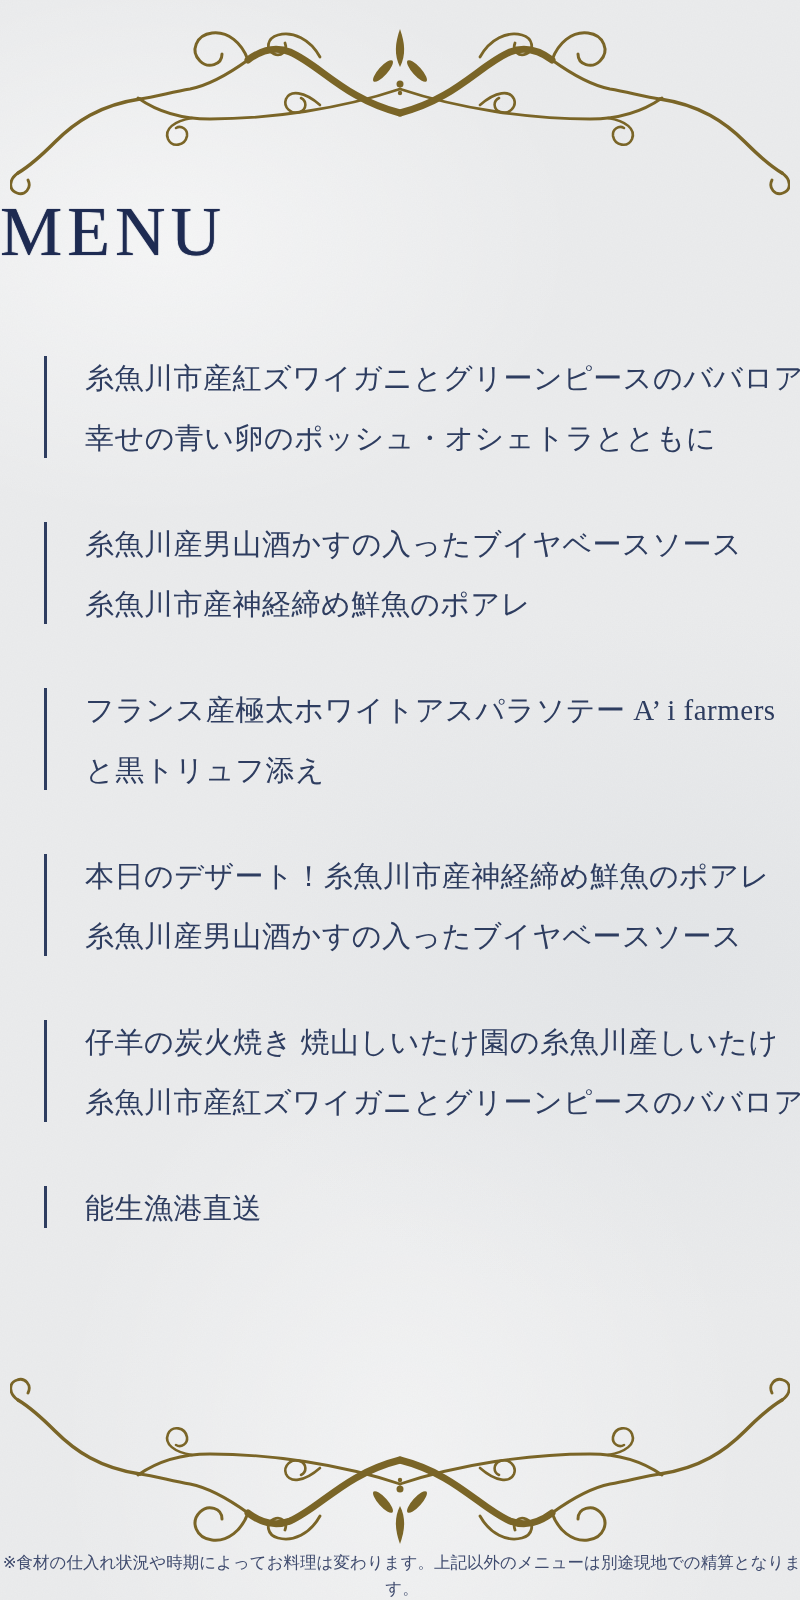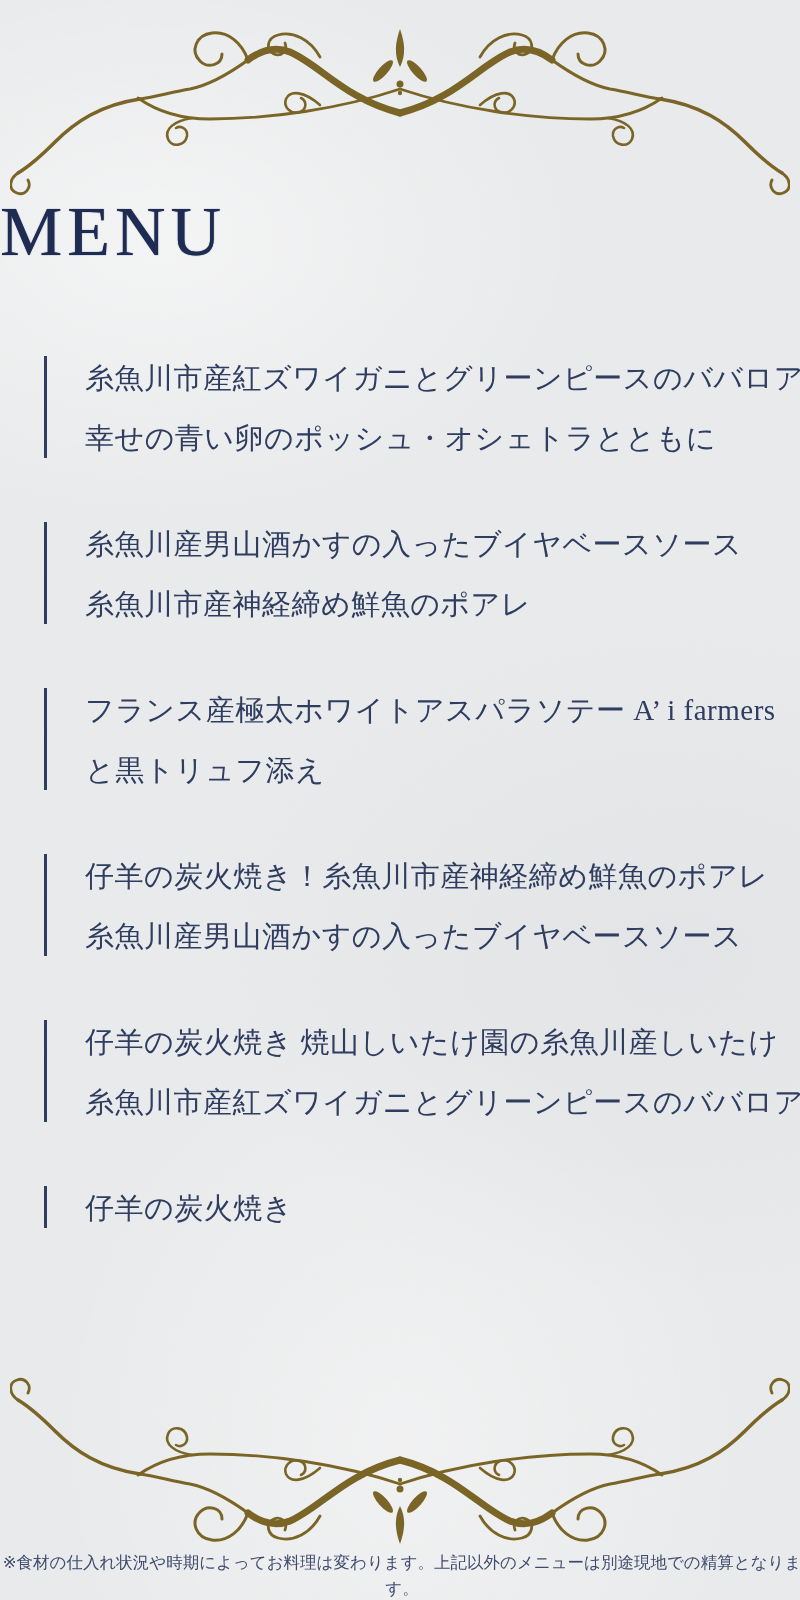--- a/index.html
+++ b/index.html
@@ -84,33 +84,33 @@
     </div>
 
     <div class="item">
       <span class="bar"></span>
       <div class="line">フランス産極太ホワイトアスパラソテー A’ i farmers</div>
       <div class="line">と黒トリュフ添え</div>
     </div>
 
     <div class="item">
       <span class="bar"></span>
-      <div class="line">仔羊の炭火焼き！糸魚川市産神経締め鮮魚のポアレ</div>
+      <div class="line">本日のデザート！糸魚川市産神経締め鮮魚のポアレ</div>
       <div class="line">糸魚川産男山酒かすの入ったブイヤベースソース</div>
     </div>
 
     <div class="item">
       <span class="bar"></span>
       <div class="line">仔羊の炭火焼き 焼山しいたけ園の糸魚川産しいたけ</div>
       <div class="line">糸魚川市産紅ズワイガニとグリーンピースのババロア</div>
     </div>
 
     <div class="item">
       <span class="bar"></span>
-      <div class="line">仔羊の炭火焼き</div>
+      <div class="line">能生漁港直送</div>
     </div>
 
   </div>
 
   <svg class="flourish bottom" viewBox="0 0 780 170" xmlns="http://www.w3.org/2000/svg">
     <use href="#fl"></use>
   </svg>
 
   <div class="footer-note">※食材の仕入れ状況や時期によってお料理は変わります。上記以外のメニューは別途現地での精算となります。</div>
 

